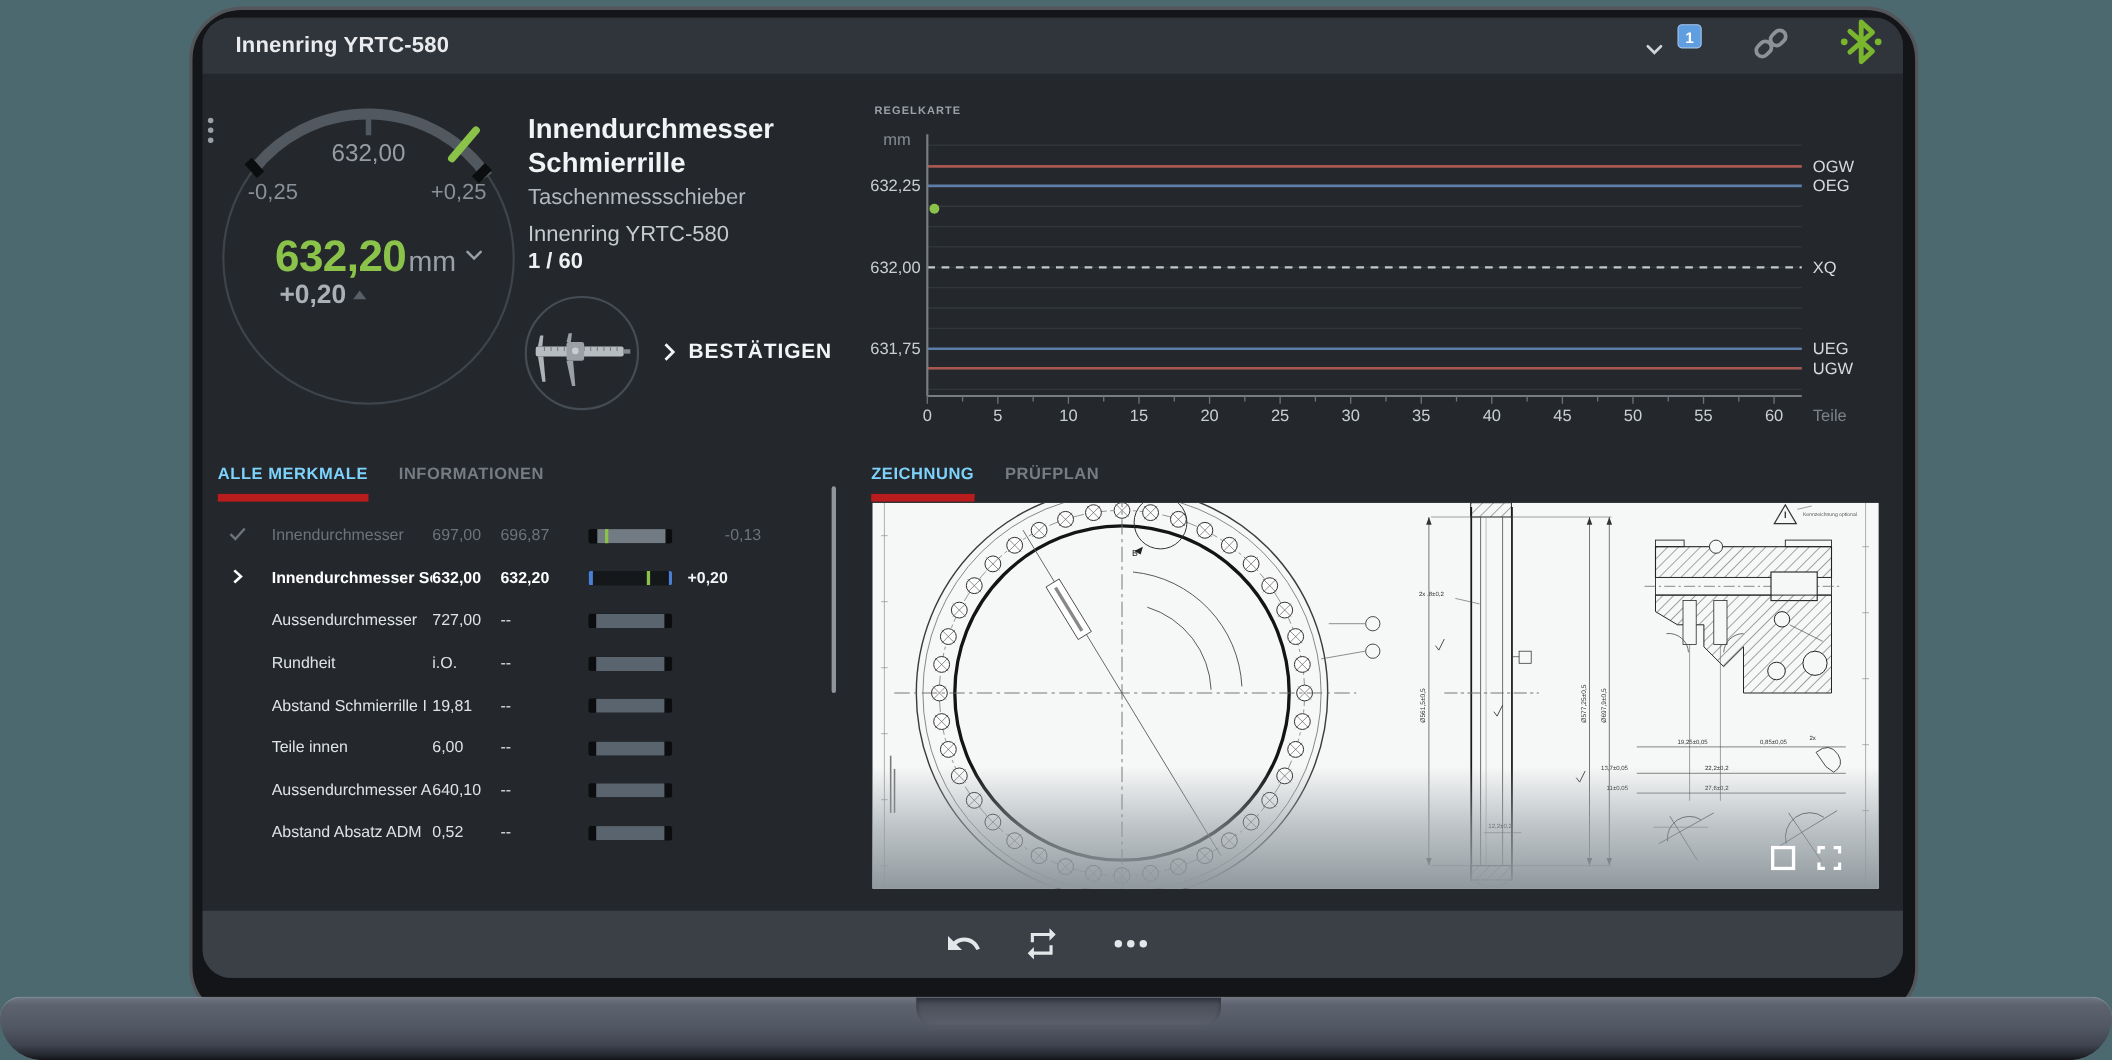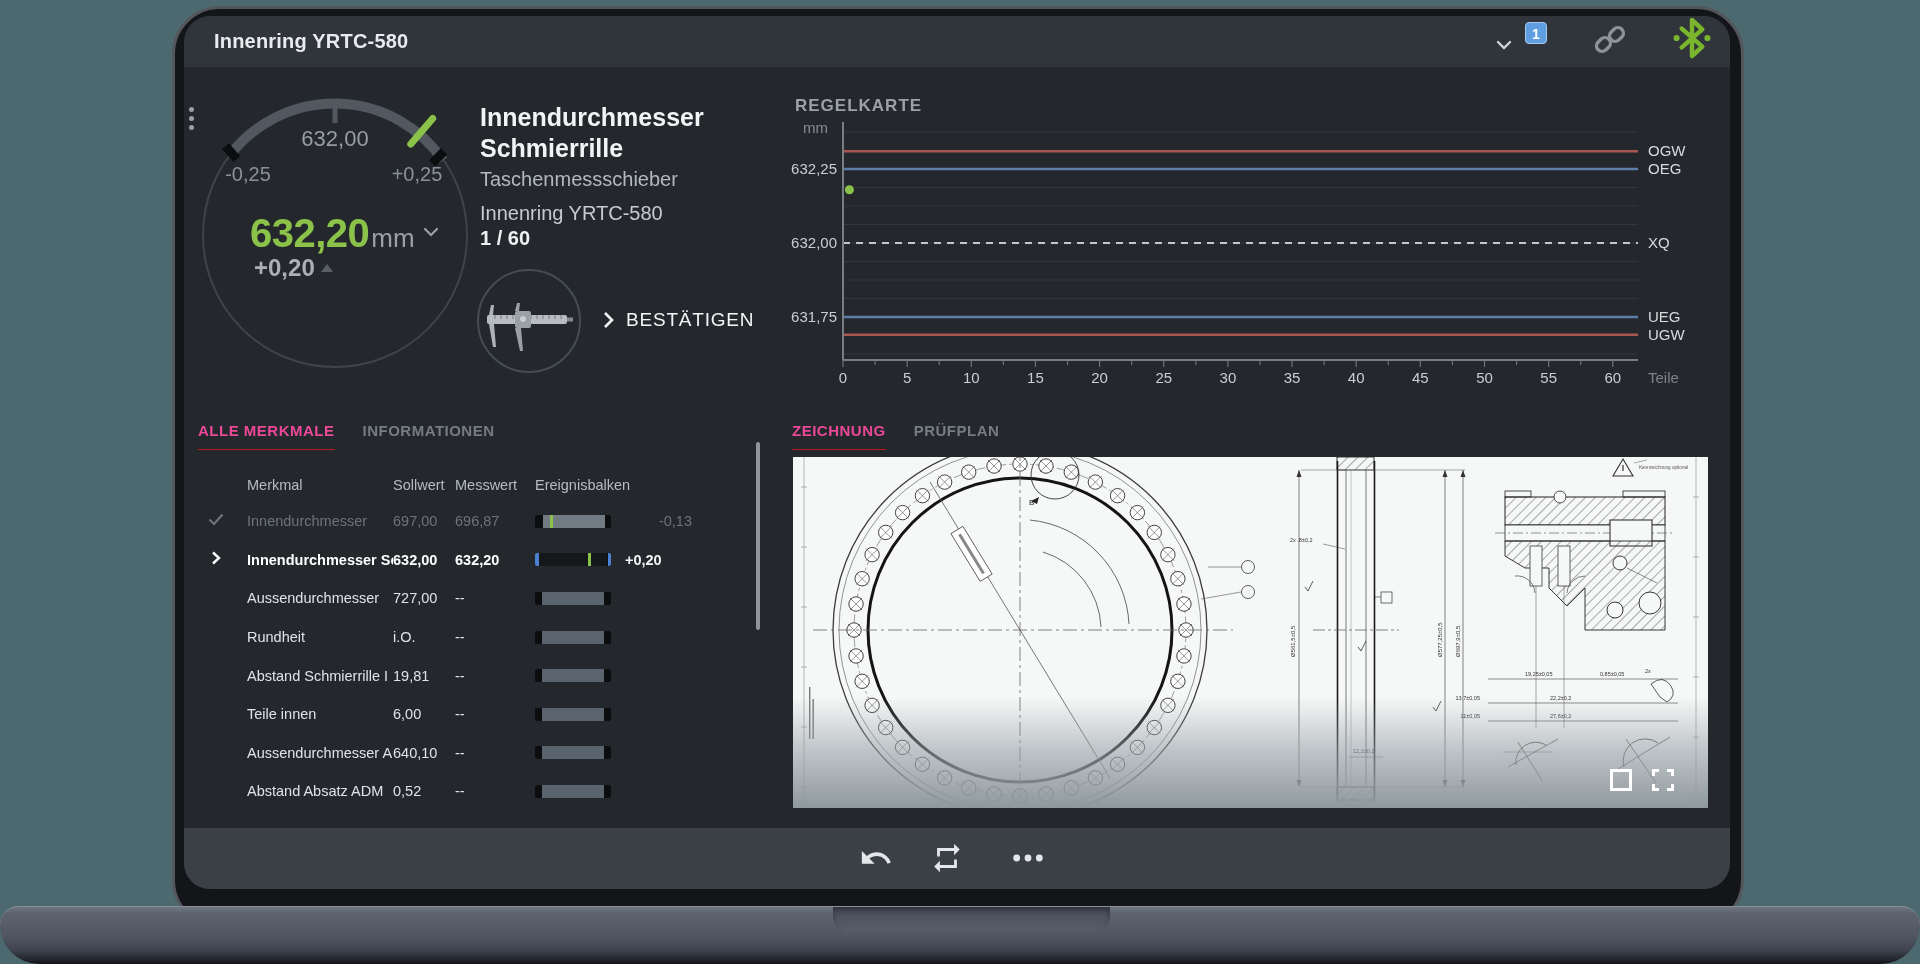--- a/index.html
+++ b/index.html
@@ -25,30 +25,30 @@
   .gauge-value { font-size:40px; font-weight:bold; color:#8bc34a; letter-spacing:-.5px; }
   .gauge-unit { font-size:26px; color:#9aa0a6; margin-left:2px; }
   .gauge-delta-row { display:flex; align-items:center; }
   .gauge-delta { font-size:24px; font-weight:600; color:#aab0b6; }
 
   .m-title { font-size:25px; line-height:31px; font-weight:bold; color:#f1f3f5; }
   .m-sub { font-size:20px; color:#b2b8be;text-align:center; }
   .m-part { font-size:20px; color:#c6cbd0; }
   .m-count { font-size:20px; font-weight:bold; color:#eef0f2; }
   .confirm { display:flex; align-items:center; gap:12px; cursor:pointer; }
-  .confirm-label { font-size:19px; font-weight:normal; color:#f2f4f6; letter-spacing:.8px; }
+  .confirm-label { font-size:19px; font-weight:bold; color:#f2f4f6; letter-spacing:.8px; }
   .caliper-circle { width:104px; height:104px; border:2px solid #454c53; border-radius:50%; display:flex; align-items:center; justify-content:center; }
 
-  .chart-title { font-size:17px; font-weight:bold; color:#9ba1a7; letter-spacing:1px; }
+  .chart-title { font-size:10px; font-weight:bold; color:#9ba1a7; letter-spacing:1px; }
   .chart-mm { font-size:15px; color:#868c92; }
 
   
   .tabs { display:flex; gap:28px; }
   .tab { font-size:15px; font-weight:bold; letter-spacing:.5px; padding-bottom:10px; color:#767c83; cursor:pointer; }
-  .tab.active { color:#ec4899; border-bottom:1px solid #b91c1c; }
+  .tab.active { color:#7dd3fc; border-bottom:7px solid #b91c1c; }
 
   
   .trow { display:grid; grid-template-columns:63px 146px 62px 80px 80px 77px; align-items:center; height:38.6px; font-size:14.5px; }
   .thead { height:34px; color:#b6bcc2; }
   .tname { white-space:nowrap; overflow:hidden; }
   .cell-icon { justify-self:center; }
   .row-dim { color:#6d737a; }
   .row-normal { color:#dfe3e7; }
   .row-active { color:#ffffff; font-weight:bold; }
   .bar { position:relative; width:76px; height:13px; background:#0b0d0f; border-radius:2px; overflow:hidden; }
@@ -229,27 +229,20 @@
         <text x="858" y="277" font-size="15" fill="#7c8288">Teile</text>
         <circle cx="59.415" cy="83.7200000000148" r="4.5" fill="#8bc34a"></circle>
       </svg>
 
     <div class="abs tabs" style="left:14px; top:406px;">
       <div class="tab active">ALLE MERKMALE</div>
       <div class="tab">INFORMATIONEN</div>
     </div>
 
     <div class="abs" style="left:0px; top:452px; width:560px;">
-      <div class="trow thead">
-        <div></div>
-        <div>Merkmal</div>
-        <div>Sollwert</div>
-        <div>Messwert</div>
-        <div style="grid-column:5 / 7;">Ereignisbalken</div>
-      </div>
       <div id="table-rows">
           <div class="trow row-dim">
             <div class="cell-icon"><svg width="16" height="13">
                 <path d="M1.5 6.5 L6 11 L14.5 1.5" stroke="#6d737a" stroke-width="2.2" fill="none"></path>
               </svg></div>
             <div class="tname">Innendurchmesser</div>
             <div>697,00</div>
             <div>696,87</div>
             <div>
               <div class="bar">

